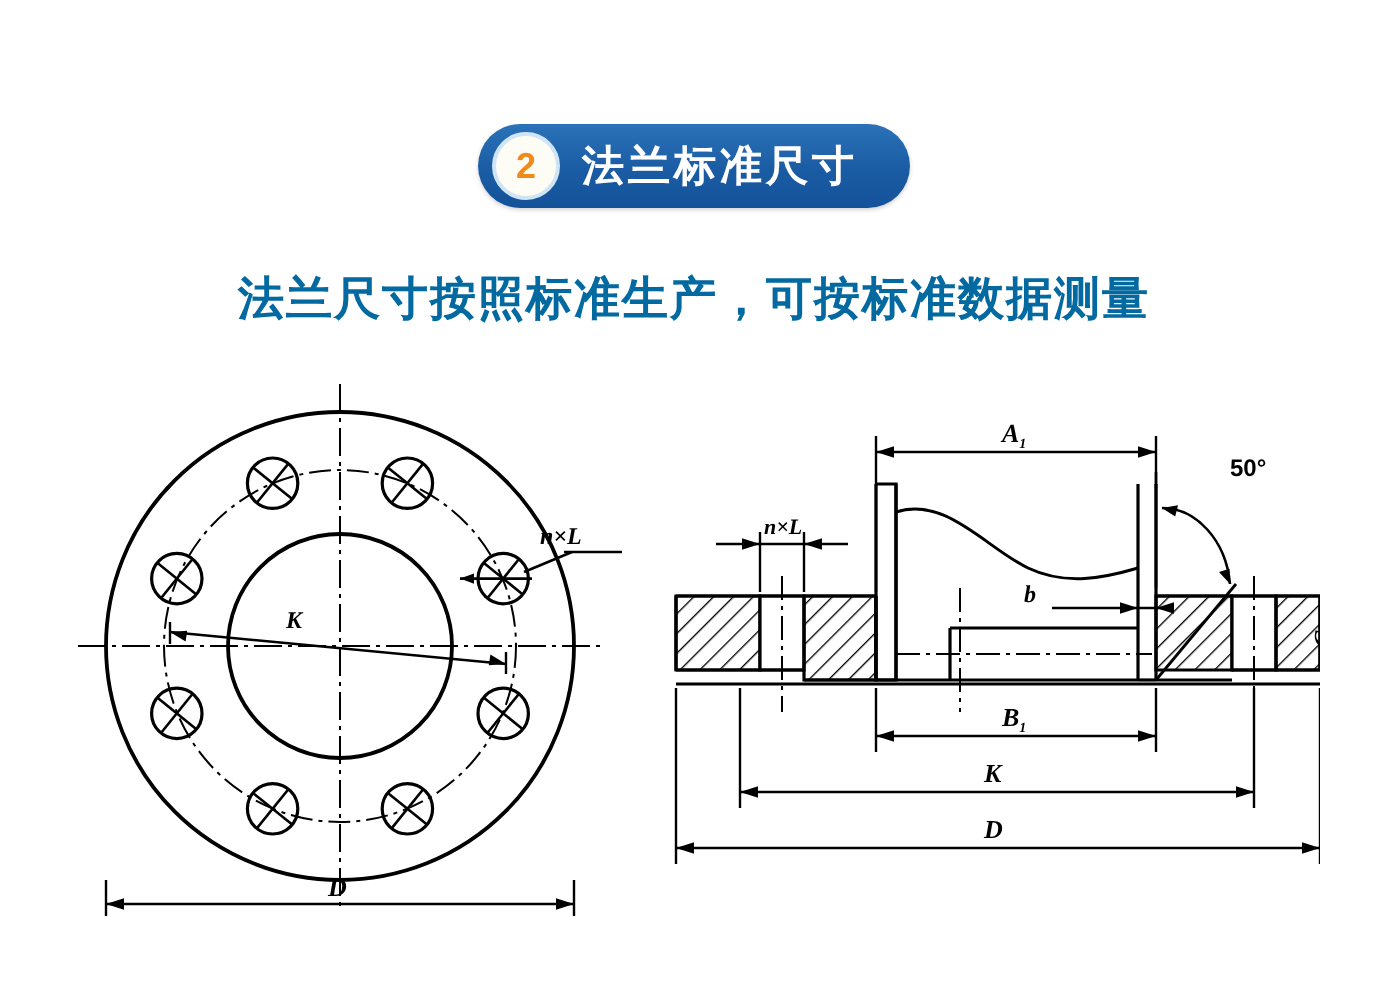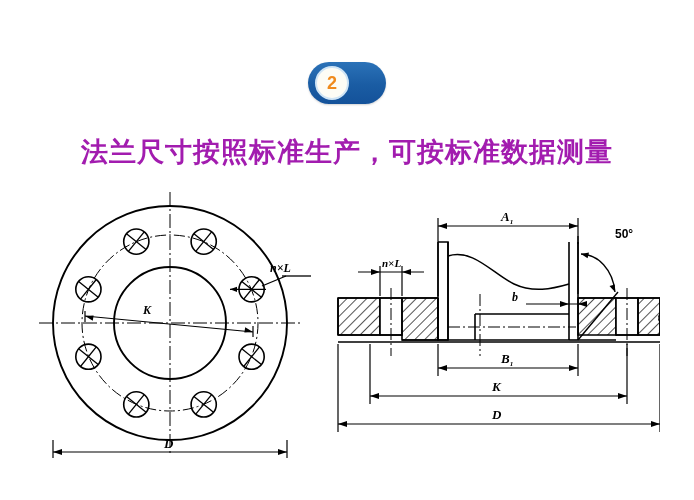--- a/index.html
+++ b/index.html
@@ -33,22 +33,22 @@
   }
   .badge-title{
     color:#ffffff;font-size:21px;font-weight:bold;
     letter-spacing:2px;line-height:1;
     font-family:"DejaVu Sans",sans-serif;
   }
 
   
   .subtitle{
     position:absolute;left:0;right:0;top:134px;
-    text-align:center;color:#a21caf;
-    font-size:27px;font-weight:bold;letter-spacing:1px;
+    text-align:center;color:#0369a1;
+    font-size:23px;font-weight:bold;letter-spacing:1px;
     font-family:"DejaVu Sans",sans-serif;
   }
 
   
   .drawing{position:absolute;}
   #face-view{left:34px;top:186px;}
   #section-view{left:330px;top:196px;}
   svg{display:block;}
   svg text{font-family:"Liberation Serif","DejaVu Serif",serif;
            font-style:italic;font-weight:bold;fill:#000;}
@@ -57,20 +57,21 @@
        font-family:"Liberation Sans",sans-serif;}
 </style>
 </head>
 <body>
 
 <div id="stage">
 
   <div class="badge-wrap">
     <div class="badge">
       <div class="badge-num">2</div>
+      <div class="badge-title">法兰标准尺寸</div>
     </div>
   </div>
 
   <div class="subtitle">法兰尺寸按照标准生产，可按标准数据测量</div>
 
   <div class="drawing" id="face-view">
   <svg width="300" height="290" viewBox="0 0 300 290">
     <g fill="none" stroke="#000" stroke-width="1.7">
 
       <g stroke-width="1" stroke-dasharray="14,3,2,3">

